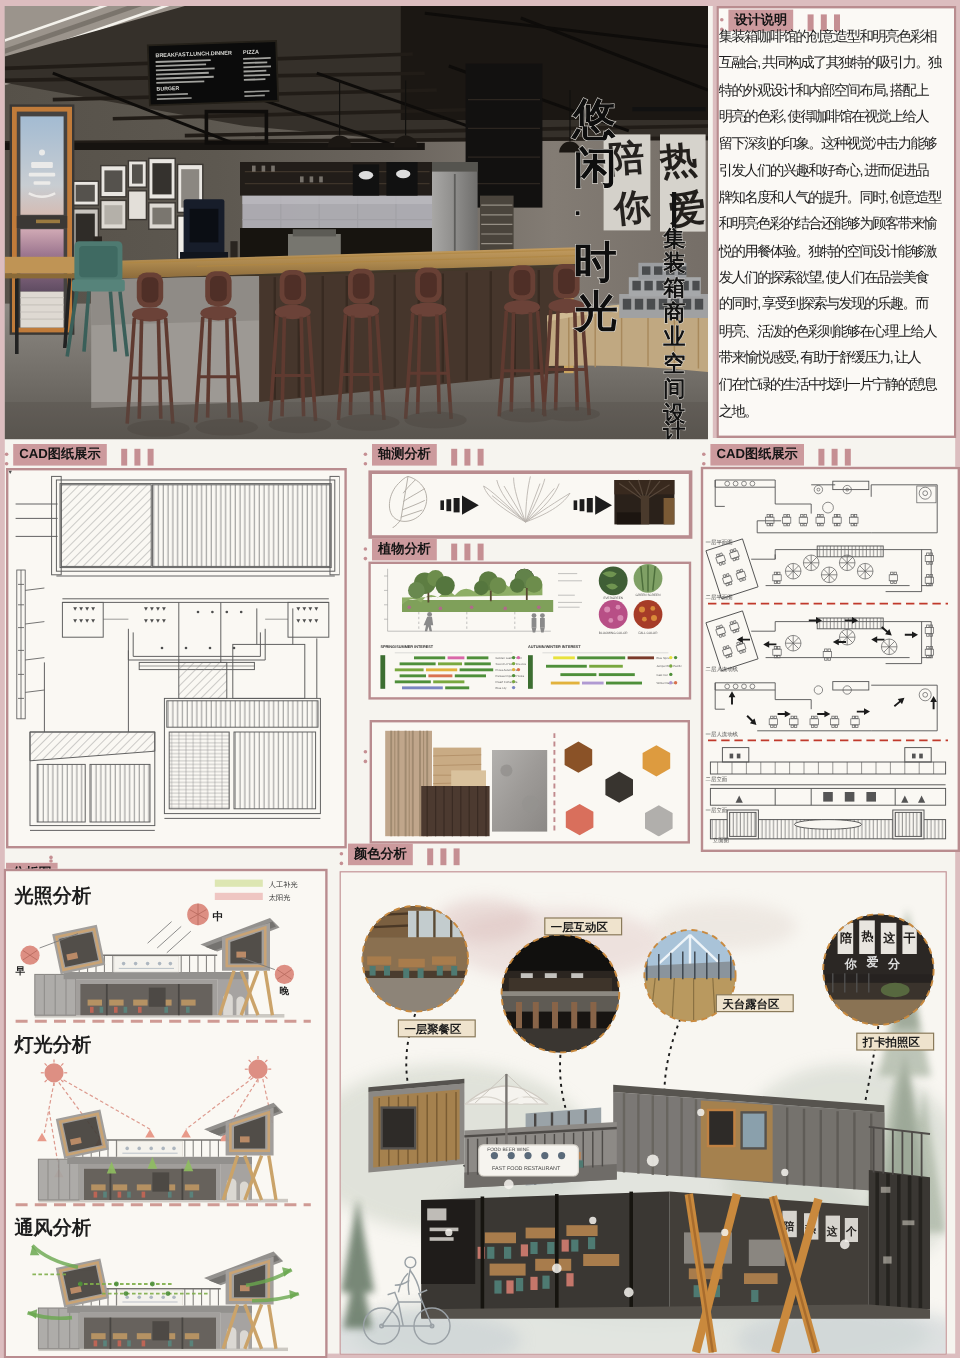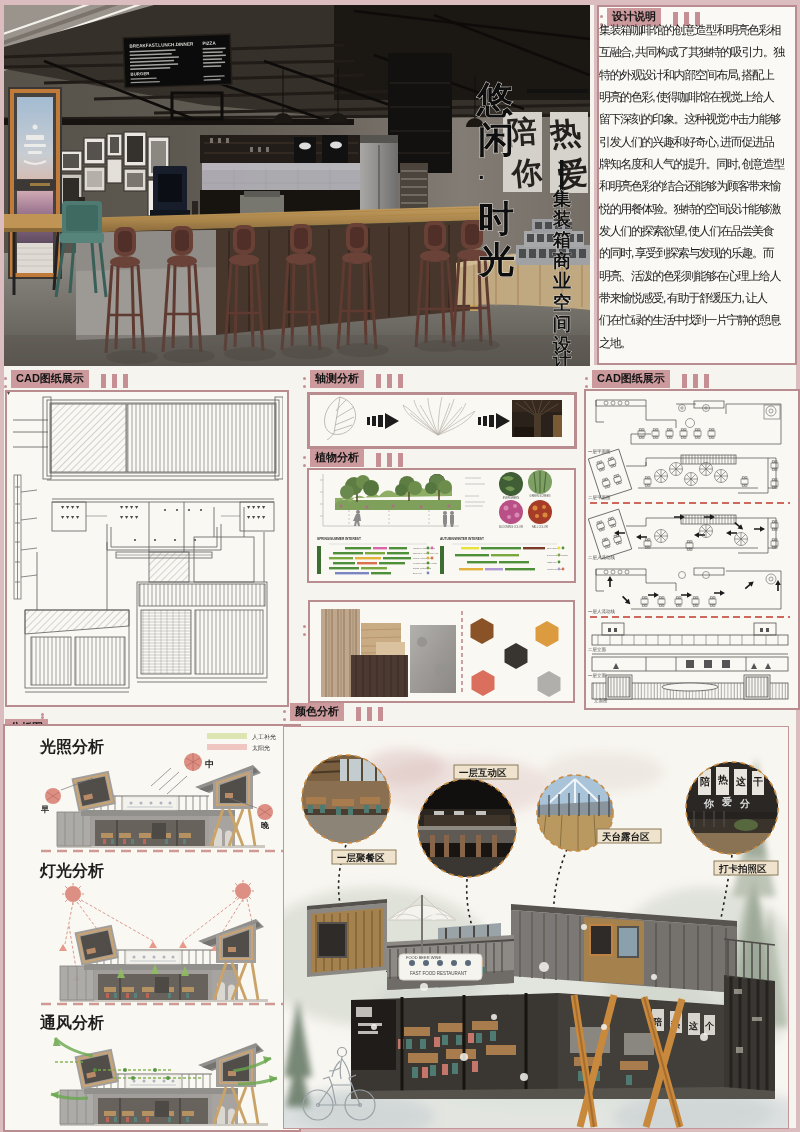--- a/index.html
+++ b/index.html
@@ -1109,21 +1109,21 @@
       <i></i>
       <i></i>
     </span>
   <span class="lbl">分析图</span>
   <span class="bars">
       <b></b>
       <b></b>
       <b></b>
     </span>
 </div>
-<div id="ana" class="box" style="left:3px;top:724px;width:266px;height:404px;padding-left:28px;">
+<div id="ana" class="box" style="left:3px;top:724px;width:266px;height:404px;">
 <svg width="262" height="400" viewBox="0 0 262 400">
 <defs>
  <g id="bldg">
 
   <rect x="0" y="80" width="208" height="3" fill="#c9c5bf"></rect>
 
   <rect x="0" y="47" width="34" height="34" fill="#a8a6a3" stroke="#7b7976" stroke-width="0.8"></rect>
   <line x1="8" y1="47" x2="8" y2="81" stroke="#8b8986" stroke-width="1"></line>
   <line x1="17" y1="47" x2="17" y2="81" stroke="#8b8986" stroke-width="1"></line>
   <line x1="26" y1="47" x2="26" y2="81" stroke="#8b8986" stroke-width="1"></line>

